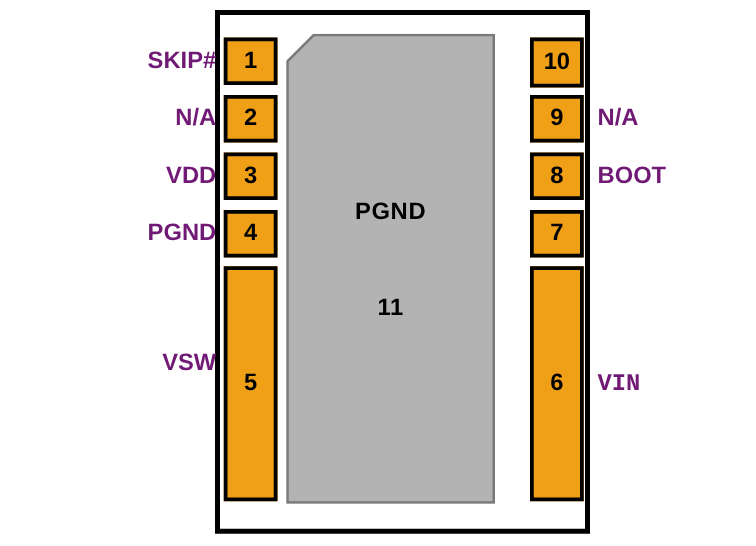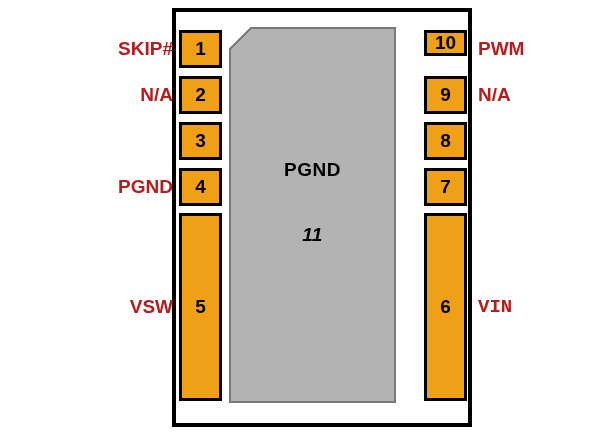--- a/index.html
+++ b/index.html
@@ -54,42 +54,42 @@
     position: absolute;
     width: 167px;
     left: 229px;
     text-align: center;
     color: #000000;
     font-weight: bold;
     font-size: 19px;
     letter-spacing: 0.5px;
   }
   .die-label-name { top: 159px; }
-  .die-label-num  { top: 224px; font-style: italic; }
+  .die-label-num  { top: 236px; }
 
   
   .pin {
     position: absolute;
     background: #f0a016;
     border: 3px solid #000000;
     box-sizing: border-box;
     color: #000000;
     font-weight: bold;
     font-size: 19px;
     display: flex;
     align-items: center;
     justify-content: center;
   }
   .pin-left  { left: 179px;  width: 43px; }
   .pin-right { left: 424px;  width: 43px; }
 
   
   .pin-name {
     position: absolute;
-    color: #b91c1c;
+    color: #701a75;
     font-weight: bold;
     font-size: 19px;
     white-space: nowrap;
     display: flex;
     align-items: center;
     height: 24px;
   }
   .pin-name-left  { right: 432px; justify-content: flex-end; left: 0; padding-right: 0; }
   .pin-name-right { left: 478px; justify-content: flex-start; }
 </style>
@@ -115,44 +115,45 @@
   <div class="pin-name pin-name-left" style="top:37px;">SKIP#</div>
 
   <div class="pin pin-left" style="top:76px;  height:38px;">
       <span>2</span>
     </div>
   <div class="pin-name pin-name-left" style="top:83px;">N/A</div>
 
   <div class="pin pin-left" style="top:122px; height:38px;">
       <span>3</span>
     </div>
+  <div class="pin-name pin-name-left" style="top:129px;">VDD</div>
 
   <div class="pin pin-left" style="top:168px; height:38px;">
       <span>4</span>
     </div>
   <div class="pin-name pin-name-left" style="top:175px;">PGND</div>
 
   <div class="pin pin-left" style="top:213px; height:188px;">
       <span>5</span>
     </div>
-  <div class="pin-name pin-name-left" style="top:295px;margin-left:15px;">VSW</div>
+  <div class="pin-name pin-name-left" style="top:279px;margin-left:15px;">VSW</div>
 
-  <div class="pin pin-right" style="top:30px;  height:26px;">
+  <div class="pin pin-right" style="top:30px;  height:40px;">
       <span>10</span>
     </div>
-  <div class="pin-name pin-name-right" style="top:37px;">PWM</div>
 
   <div class="pin pin-right" style="top:76px;  height:38px;">
       <span>9</span>
     </div>
   <div class="pin-name pin-name-right" style="top:83px;">N/A</div>
 
   <div class="pin pin-right" style="top:122px; height:38px;">
       <span>8</span>
     </div>
+  <div class="pin-name pin-name-right" style="top:129px;">BOOT</div>
 
   <div class="pin pin-right" style="top:168px; height:38px;">
       <span>7</span>
     </div>
 
   <div class="pin pin-right" style="top:213px; height:188px;">
       <span>6</span>
     </div>
   <div class="pin-name pin-name-right" style="top:295px;font-family:Liberation Mono, monospace;">VIN</div>
 

